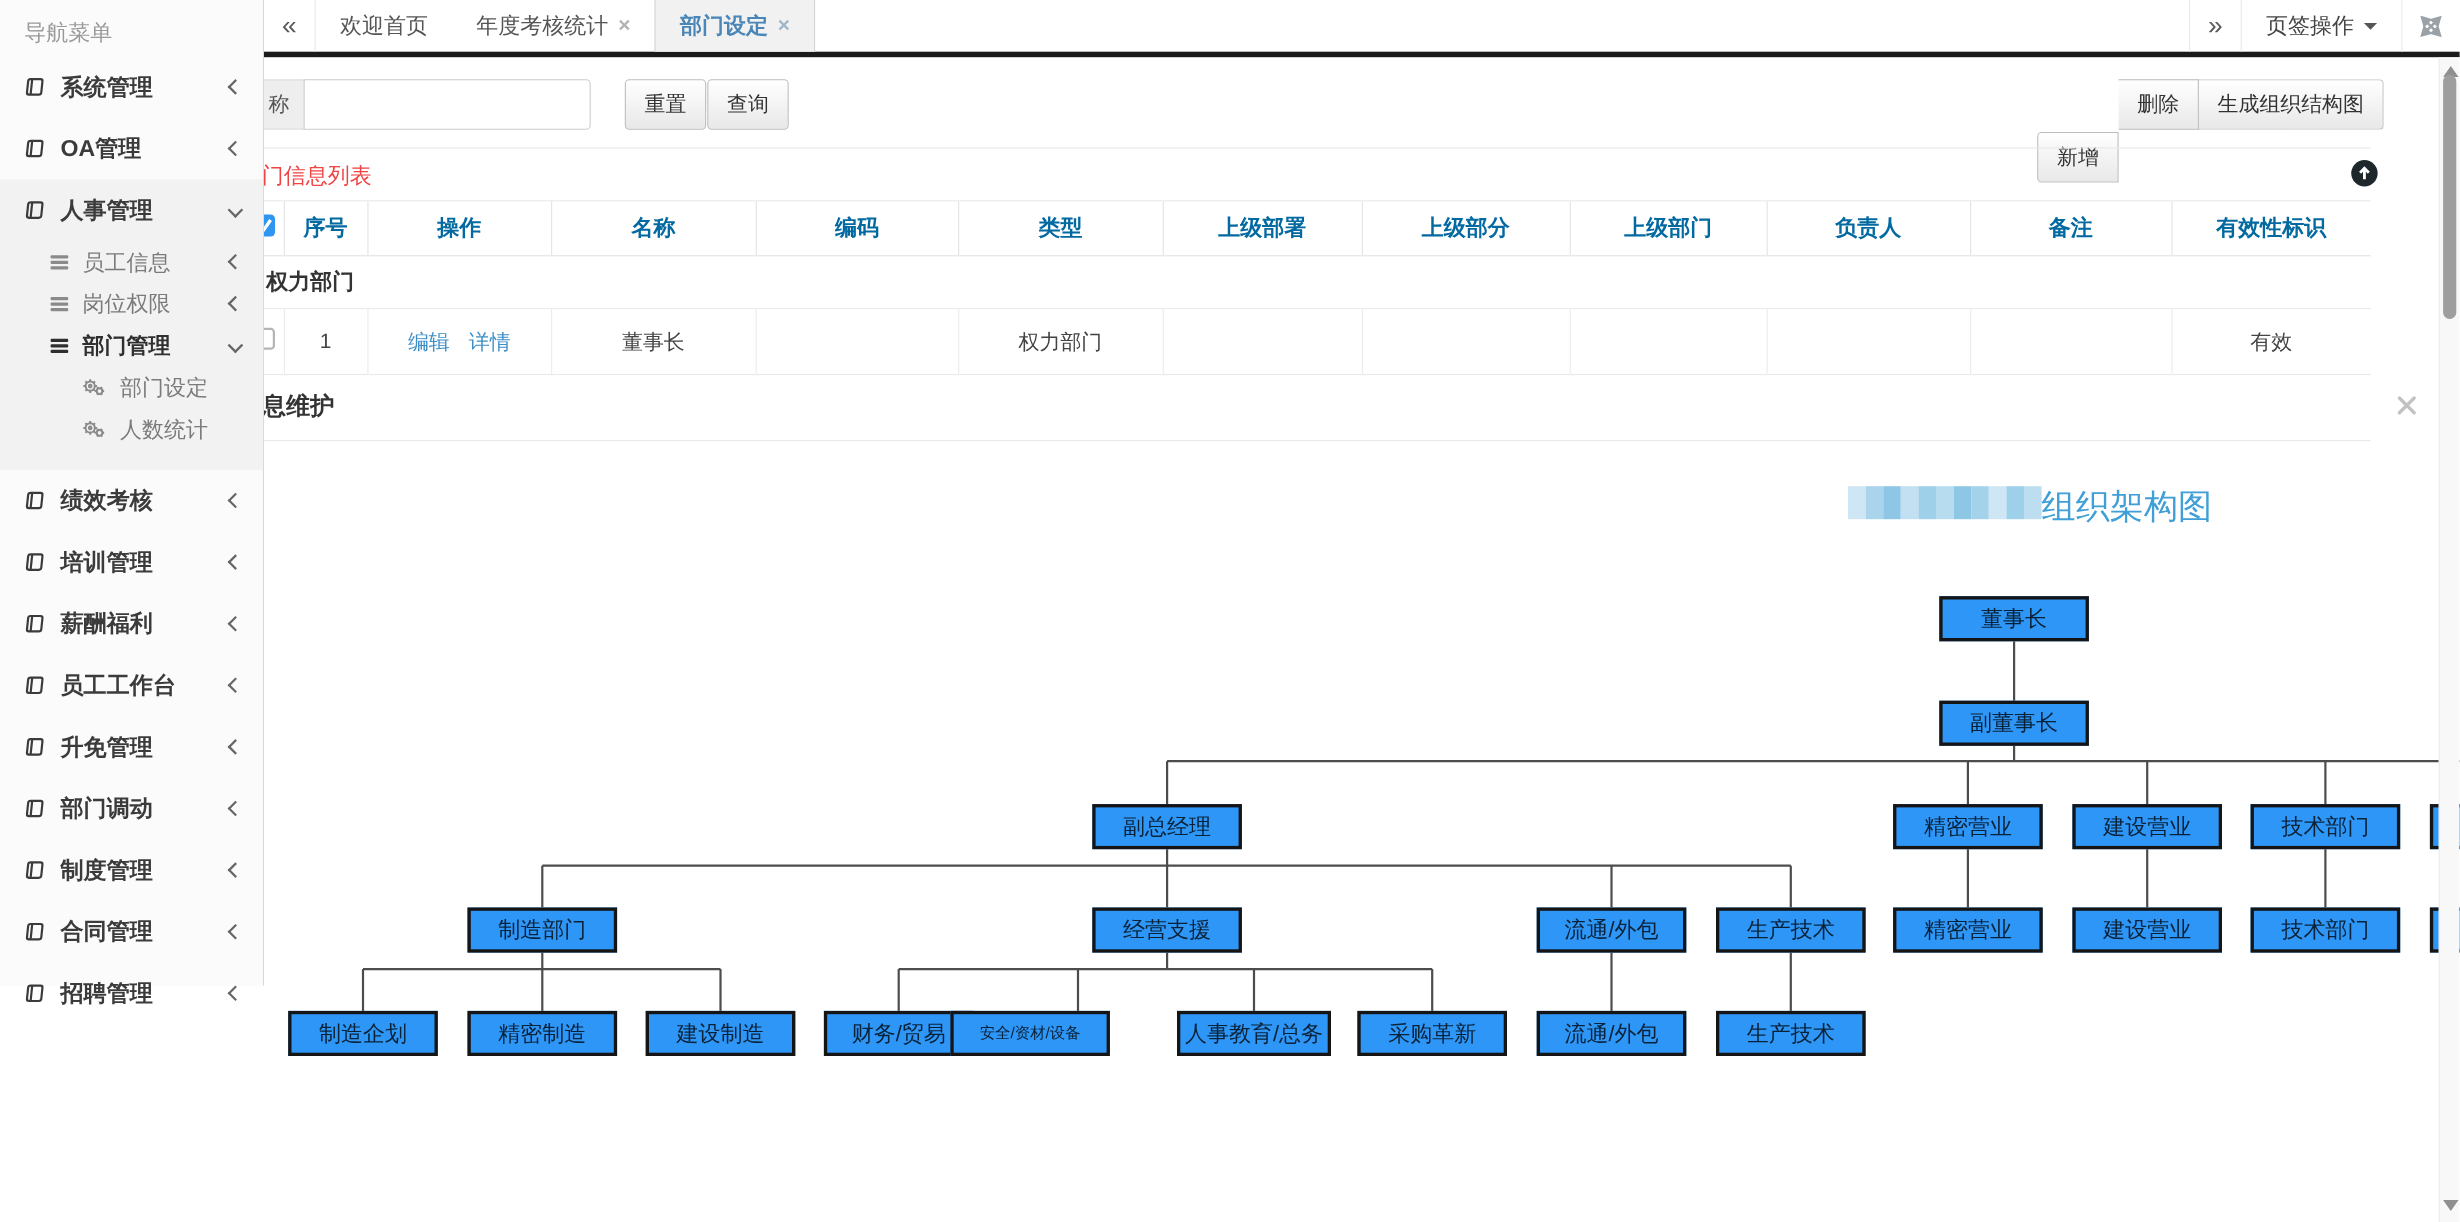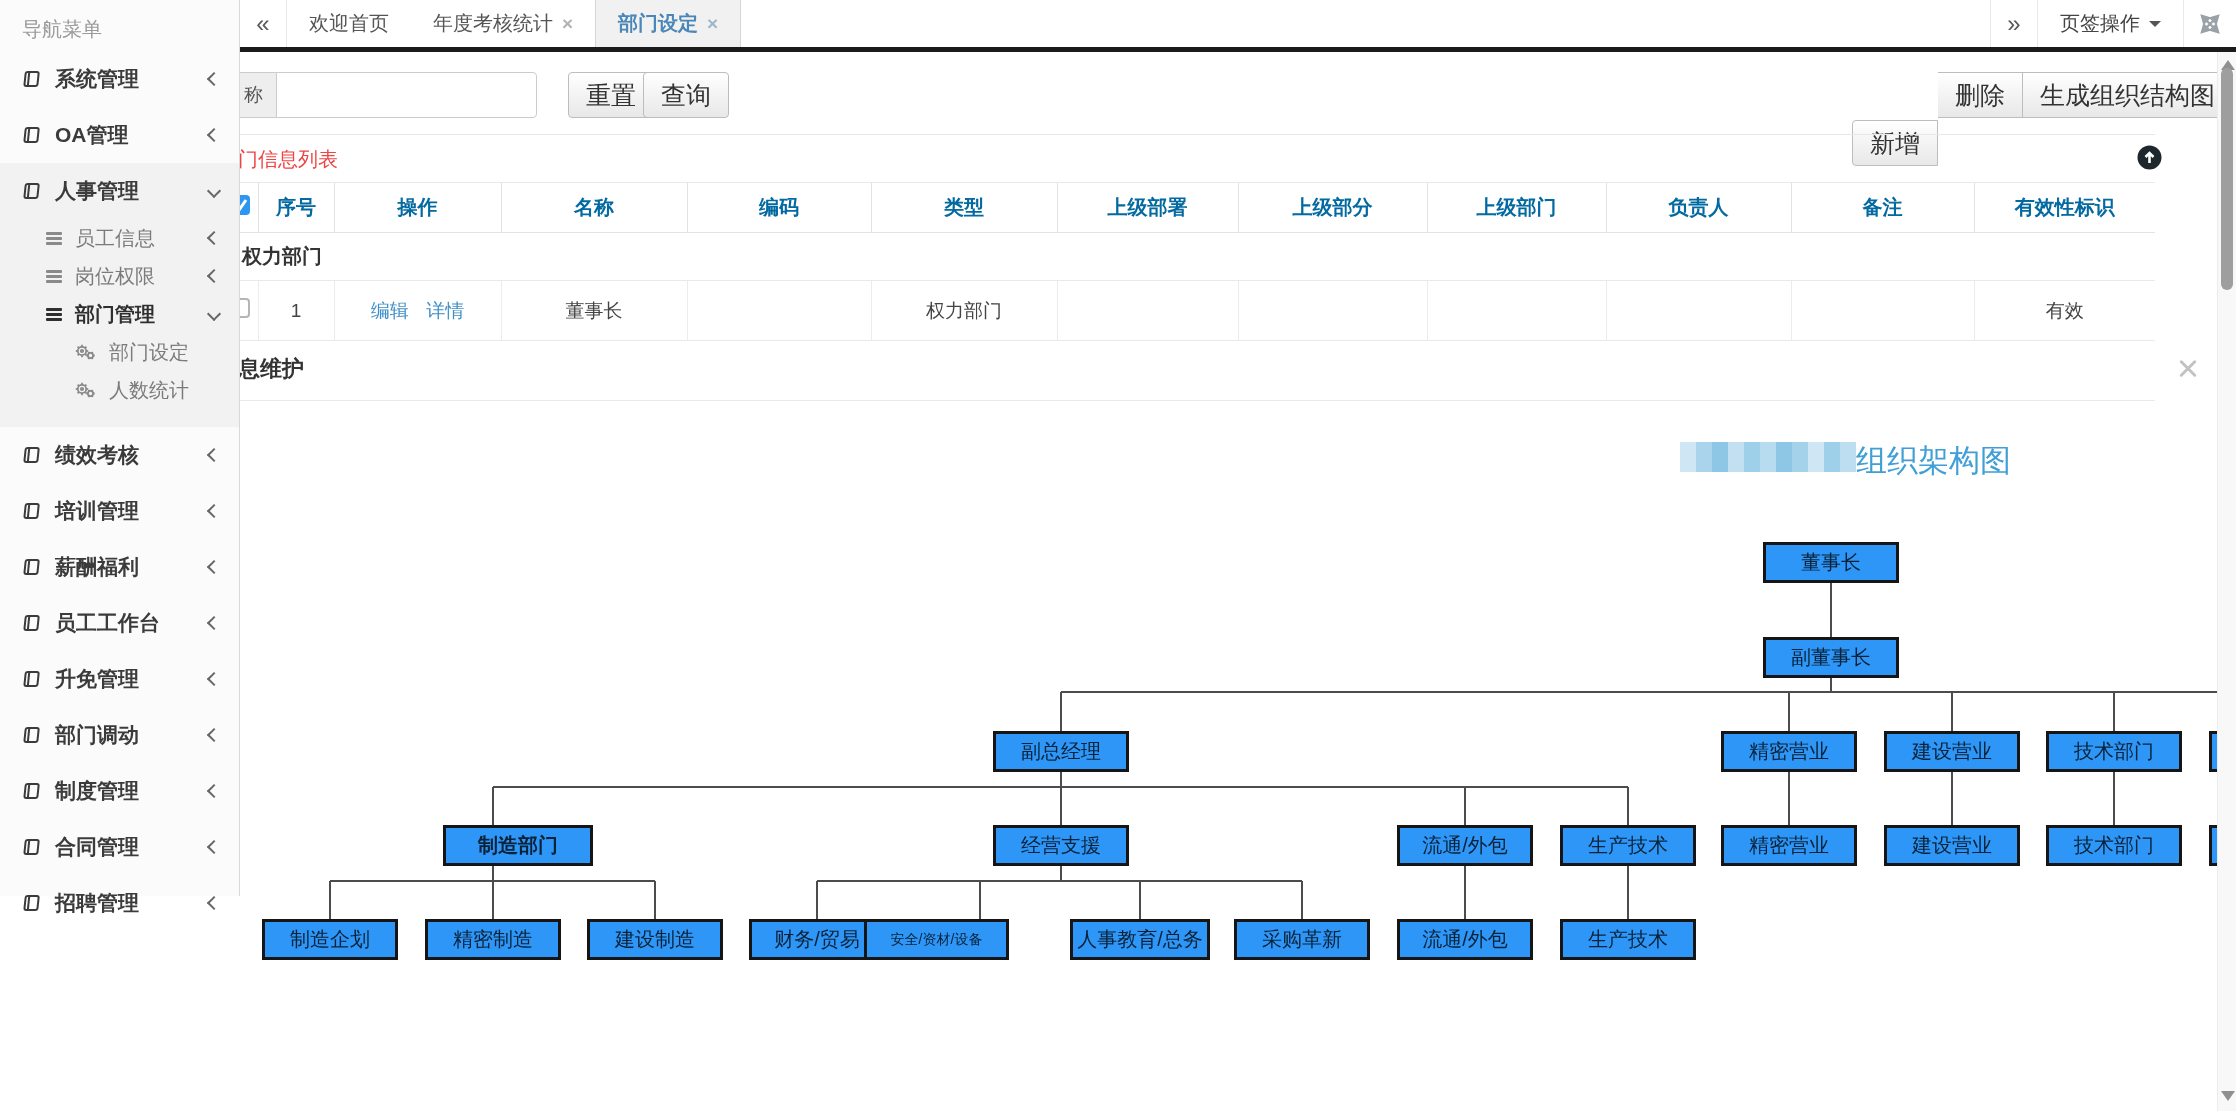--- a/index.html
+++ b/index.html
@@ -39,21 +39,21 @@
   .tab.active .x{color:#9fb6c9;}
   .page-ops{border-left:1px solid #e8e8e8;padding:0 22px;font-size:20px;color:#444;cursor:pointer;}
   .caret{display:inline-block;width:0;height:0;border-left:6px solid transparent;
          border-right:6px solid transparent;border-top:6px solid #555;margin-left:9px;}
   .fullscreen{width:52px;border-left:1px solid #e8e8e8;cursor:pointer;}
   
   .main{position:absolute;left:240px;top:52px;right:0;bottom:0;background:#fff;overflow:hidden;}
   .abs{position:absolute;}
   .btn{display:inline-flex;align-items:center;justify-content:center;height:46px;padding:0 17px;
        background:linear-gradient(#ffffff,#e8e8e8);border:1px solid #bdbdbd;border-radius:4px;
-       font-size:25px;color:#333;cursor:pointer;box-sizing:border-box;}
+       font-size:19px;color:#333;cursor:pointer;box-sizing:border-box;}
   .addon{background:#eee;border:1px solid #ccc;border-right:none;border-radius:4px 0 0 4px;
          color:#555;font-size:19px;display:flex;align-items:center;justify-content:flex-end;
          padding-right:14px;box-sizing:border-box;}
   .tb-input{border:1px solid #ccc;border-radius:0 4px 4px 0;background:#fff;box-sizing:border-box;
             font-size:19px;padding:0 10px;outline:none;}
   .btn-group{display:flex;}
   .btn-group .btn{border-radius:0;border-left-width:0;}
   .btn-group .btn:first-child{border-radius:4px 0 0 4px;border-left-width:1px;margin-top:48px;}
   .btn-group .btn:last-child{border-radius:0 4px 4px 0;}
   .hline{border-top:1px solid #e8e8e8;}
@@ -515,21 +515,21 @@
       <line x1="2037" y1="720" x2="2037" y2="773" stroke="#4c4c4c" stroke-width="2"></line>
     </svg>
   <div id="org-nodes">
       <div class="org-node" style="left: 1523px; top: 490px; width: 136px;">董事长</div>
       <div class="org-node" style="left: 1523px; top: 585px; width: 136px;">副董事长</div>
       <div class="org-node" style="left: 753px; top: 679px; width: 136px;">副总经理</div>
       <div class="org-node" style="left: 1481px; top: 679px; width: 136px;">精密营业</div>
       <div class="org-node" style="left: 1644px; top: 679px; width: 136px;">建设营业</div>
       <div class="org-node" style="left: 1806px; top: 679px; width: 136px;">技术部门</div>
       <div class="org-node" style="left: 1969px; top: 679px; width: 136px;"></div>
-      <div class="org-node" style="left: 203px; top: 773px; width: 150px; font-weight: bold;">制造部门</div>
+      <div class="org-node" style="left: 185px; top: 773px; width: 136px;">制造部门</div>
       <div class="org-node" style="left: 753px; top: 773px; width: 136px;">经营支援</div>
       <div class="org-node" style="left: 1157px; top: 773px; width: 136px;">流通/外包</div>
       <div class="org-node" style="left: 1320px; top: 773px; width: 136px;">生产技术</div>
       <div class="org-node" style="left: 1481px; top: 773px; width: 136px;">精密营业</div>
       <div class="org-node" style="left: 1644px; top: 773px; width: 136px;">建设营业</div>
       <div class="org-node" style="left: 1806px; top: 773px; width: 136px;">技术部门</div>
       <div class="org-node" style="left: 1969px; top: 773px; width: 136px;"></div>
       <div class="org-node" style="left: 22px; top: 867px; width: 136px;">制造企划</div>
       <div class="org-node" style="left: 185px; top: 867px; width: 136px;">精密制造</div>
       <div class="org-node" style="left: 347px; top: 867px; width: 136px;">建设制造</div>

